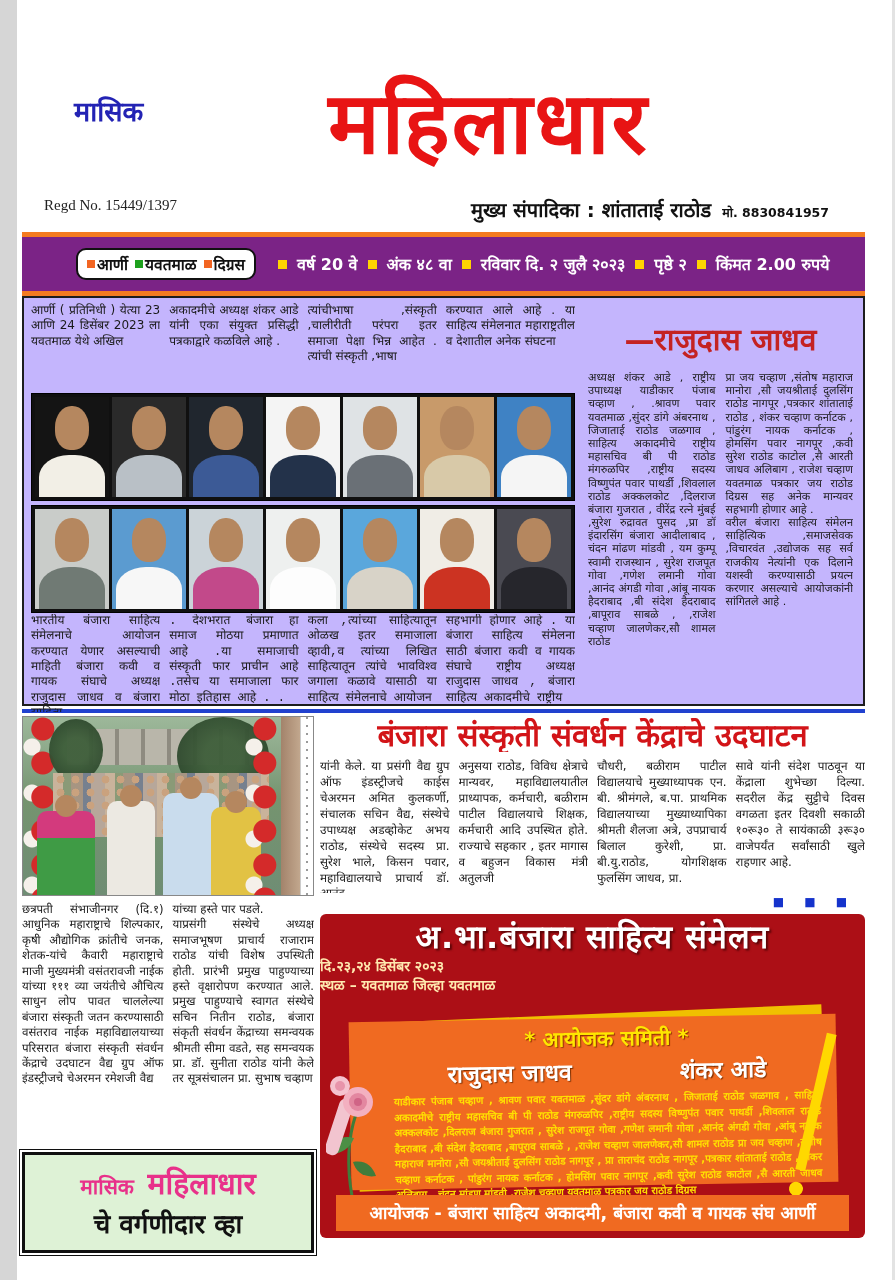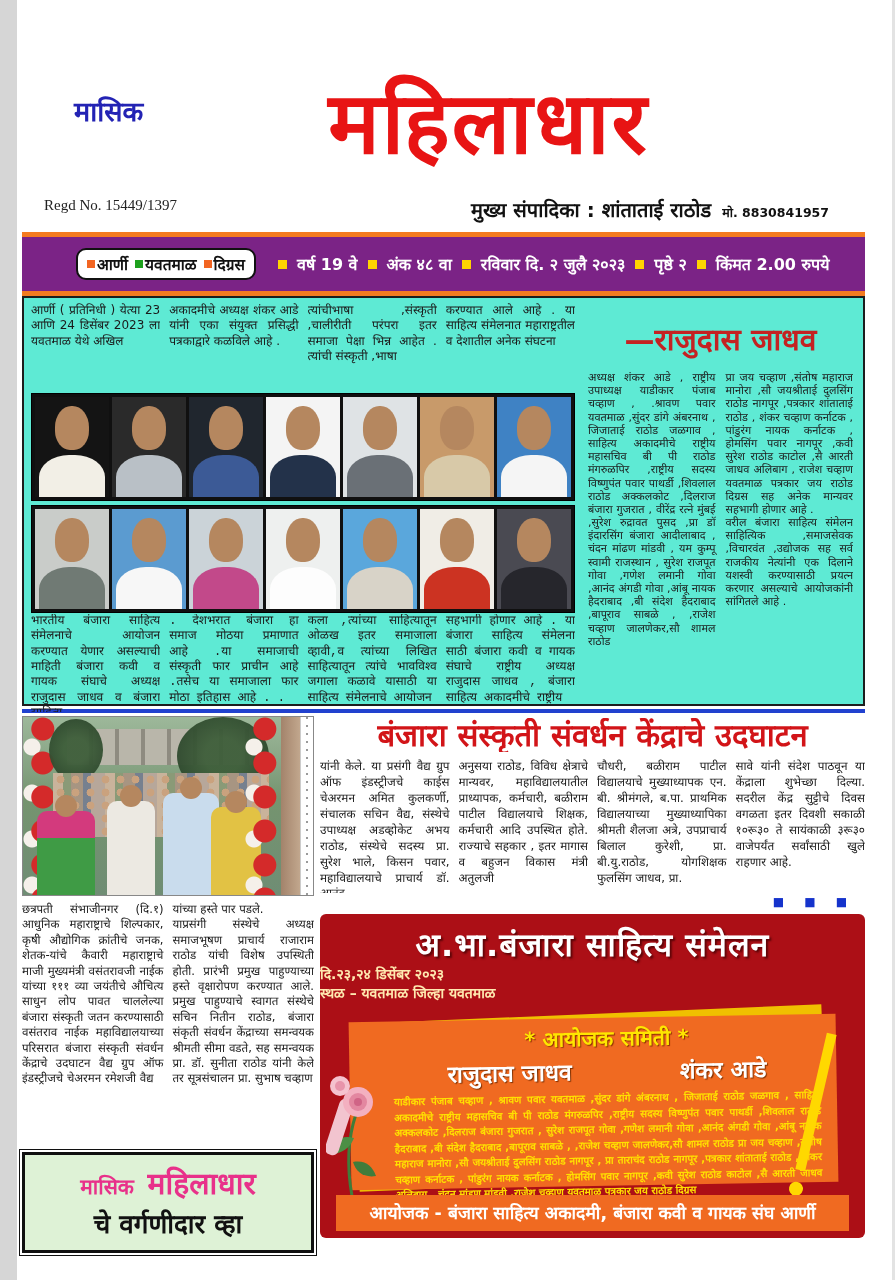--- a/index.html
+++ b/index.html
@@ -32,21 +32,21 @@
   .meta{display:flex;align-items:center;gap:10px;margin-left:22px;color:#fff;
     font-size:16px;font-weight:bold;white-space:nowrap;}
   .ybul{display:inline-block;width:9px;height:9px;background:#ffd400;}
 
   
   .main-headline{height:42px;margin-top:2px;background:#060606;color:#ffe818;
     font-size:26.5px;font-weight:bold;text-align:center;line-height:42px;letter-spacing:1px;
     white-space:nowrap;overflow:hidden;}
 
   
-  .article1{display:flex;background:#5eead4;border:2px solid #1d1d1d;box-sizing:border-box;height:410px;}
+  .article1{display:flex;background:#c4b5fd;border:2px solid #1d1d1d;box-sizing:border-box;height:410px;}
   .a1-left{width:558px;box-sizing:border-box;padding:5px 7px;}
   .intro-row,.mid-row{display:flex;gap:9px;text-align:justify;font-size:12px;line-height:1.28;}
   .intro-row{height:86px;overflow:hidden;}
   .mid-row{height:98px;overflow:hidden;margin-top:1px;font-family:Liberation Mono, monospace;}
   .col4{flex:1;overflow:hidden;}
   .photo-row{display:flex;gap:3px;background:#101010;padding:3px;border:1px solid #000;
     height:100px;margin-top:4px;box-sizing:content-box;}
   .pcell{position:relative;flex:1;background:var(--bg);overflow:hidden;}
   .pcell::before{content:'';position:absolute;top:9%;left:50%;transform:translateX(-50%);
     width:46%;height:44%;background:#b5875f;border-radius:48% 48% 44% 44%;}
@@ -110,21 +110,21 @@
   
   .a2-headline{margin:2px 0 7px;color:#d21418;font-size:31px;font-weight:bold;text-align:center;
     line-height:1.1;white-space:nowrap;overflow:hidden;}
   .a2-cols{display:flex;gap:9px;font-size:11.8px;line-height:1.35;text-align:justify;
     height:134px;overflow:hidden;}
   .end-marker{text-align:right;color:#1533cc;font-size:12px;letter-spacing:8px;
     padding-right:10px;margin-top:2px;font-weight:bold;}
 
   
   .ad{position:relative;margin-top:5px;height:324px;background:#ac0f16;border-radius:6px;overflow:hidden;}
-  .ad-title{text-align:center;color:#ffffff;font-weight:bold;font-size:32px;padding-top:8px;
+  .ad-title{text-align:center;color:#ffffff;font-weight:bold;font-size:32px;padding-top:0;
     text-shadow:2px 2px 2px #5e0508;letter-spacing:1px;white-space:nowrap;}
   .ad-sub{ text-align:left;padding-right:92px;color:#ffe9b0;font-weight:bold;font-size:14px;line-height:1.35;}
   .ad-panel-shadow{position:absolute;left:36px;right:40px;top:100px;bottom:56px;
     background:#f0c000;transform:rotate(-2.4deg);}
   .ad-panel{position:absolute;left:30px;right:28px;top:104px;bottom:52px;background:#f06a21;
     transform:rotate(-1deg);padding:4px 16px 4px 44px;box-sizing:border-box;}
   .committee{color:#ffe600;font-size:21px;font-weight:bold;text-align:center;margin:2px 0 3px;
     text-shadow:1px 1px 1px #8a3000;}
   .names{display:flex;justify-content:space-around;color:#fff;font-weight:bold;font-size:23px;
     text-shadow:1px 1px 1px #803000;}
@@ -166,21 +166,21 @@
         <i class="sq g"></i>
         <b>यवतमाळ</b>
       </span>
       <span class="edition">
         <i class="sq o"></i>
         <b>दिग्रस</b>
       </span>
     </div>
     <div class="meta">
       <i class="ybul"></i>
-      <span>वर्ष 19 वे</span>
+      <span>वर्ष 20 वे</span>
       <i class="ybul"></i>
       <span>अंक ४८ वा</span>
       <i class="ybul"></i>
       <span>रविवार  दि. २ जुलै २०२३</span>
       <i class="ybul"></i>
       <span>पृष्ठे २</span>
       <i class="ybul"></i>
       <span>किंमत 2.00 रुपये</span>
     </div>
   </div>

